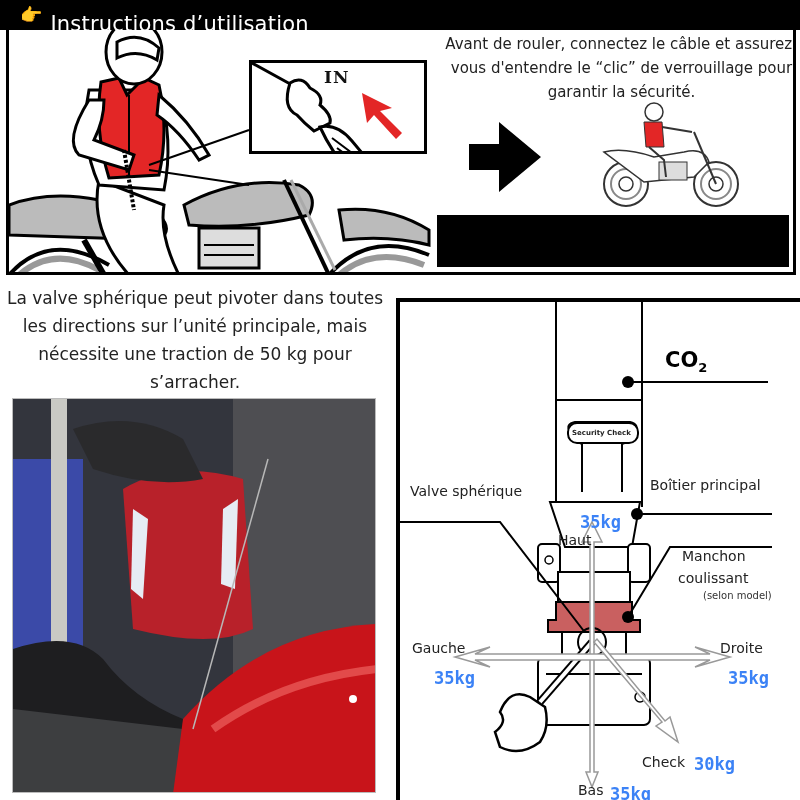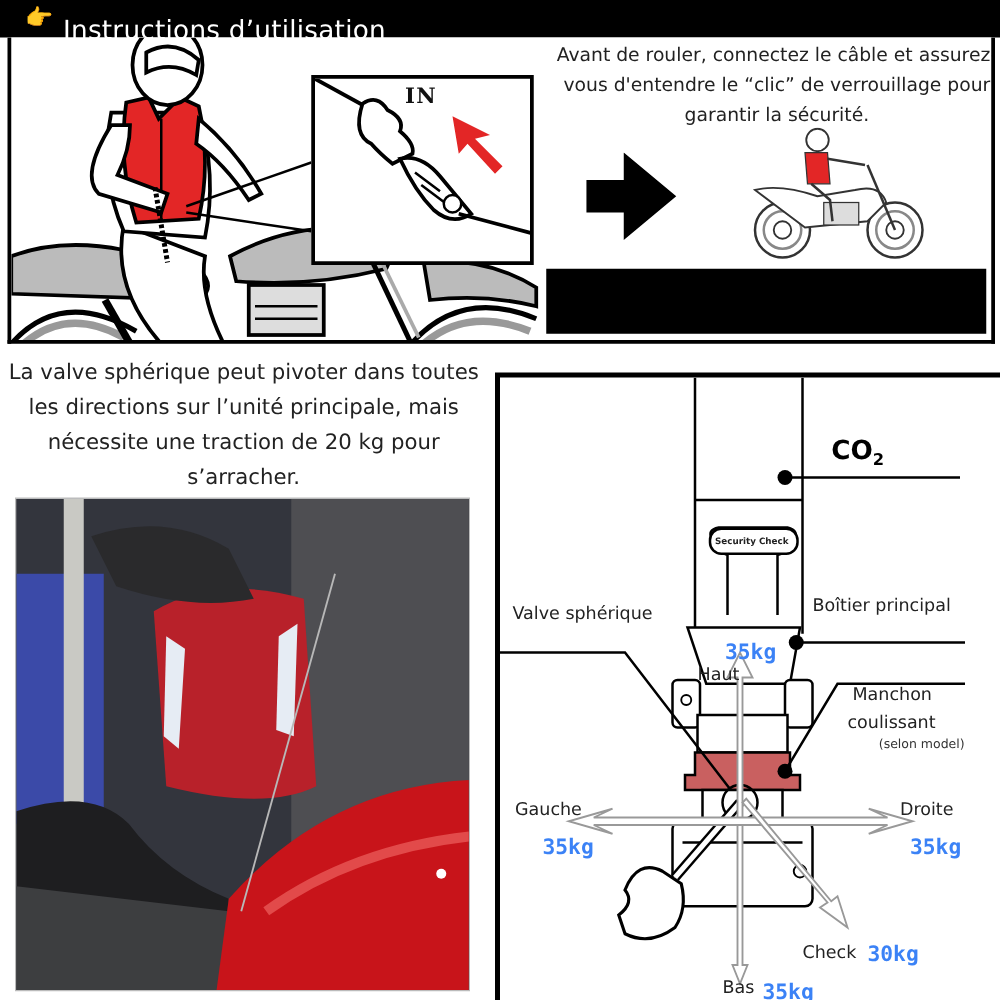--- a/index.html
+++ b/index.html
@@ -19,21 +19,21 @@
   }
   .top-caption {
     position: absolute; left: 435px; top: 2px; width: 355px;
     text-align: center; font-size: 15px; line-height: 24px; color: #222;
   }
   .black-bar {
     position: absolute; left: 428px; top: 185px; width: 352px; height: 52px; background: #000;
   }
 
   .callout {
-    position: absolute; left: 240px; top: 30px; width: 178px; height: 152px;
+    position: absolute; left: 240px; top: 30px; width: 178px; height: 94px;
     border: 3px solid #000; background: #fff; overflow: hidden;
   }
   .callout .in-label {
     position: absolute; left: 72px; top: 4px; font-family: "DejaVu Serif", serif;
     font-weight: 900; font-size: 17px; letter-spacing: 1px;
   }
   .callout .connect-text {
     position: absolute; left: 1px; top: 60px; font-size: 9.5px; line-height: 14.5px;
     color: #333; background: rgba(255,255,255,0.85); padding-right: 2px;
   }
@@ -146,21 +146,21 @@
     <line x1="100" y1="30" x2="122" y2="82" stroke="#333" stroke-width="2"></line>
     <path d="M50,20 L68,20 L70,45 L52,45 Z" fill="#e32626" stroke="#333" stroke-width="1"></path>
     <path d="M68,25 L98,30" stroke="#333" stroke-width="2"></path>
     <path d="M55,45 L70,58 L72,75" fill="none" stroke="#333" stroke-width="2"></path>
     <circle cx="60" cy="10" r="9" fill="#fff" stroke="#333" stroke-width="1.5"></circle>
   </svg>
 
   <div class="black-bar"></div>
 </div>
 
-<div class="left-caption">La valve sphérique peut pivoter dans toutes les directions sur l’unité principale, mais nécessite une traction de 20 kg pour s’arracher.</div>
+<div class="left-caption">La valve sphérique peut pivoter dans toutes les directions sur l’unité principale, mais nécessite une traction de 50 kg pour s’arracher.</div>
 
 <div class="photo">
   <svg width="364" height="395" style="position:absolute;left:0;top:0">
     <rect x="0" y="0" width="364" height="395" fill="#33353d"></rect>
     <rect x="0" y="60" width="70" height="200" fill="#3b4aa8"></rect>
     <rect x="38" y="0" width="16" height="250" fill="#c9c9c4"></rect>
     <rect x="220" y="0" width="144" height="300" fill="#4e4e52"></rect>
     <path d="M110,90 Q160,60 230,80 L240,230 Q200,250 120,230 Z" fill="#b8212a"></path>
     <path d="M120,110 L135,120 L130,200 L118,190 Z" fill="#e6ecf4"></path>
     <path d="M210,110 L225,100 L222,190 L208,185 Z" fill="#e6ecf4"></path>

